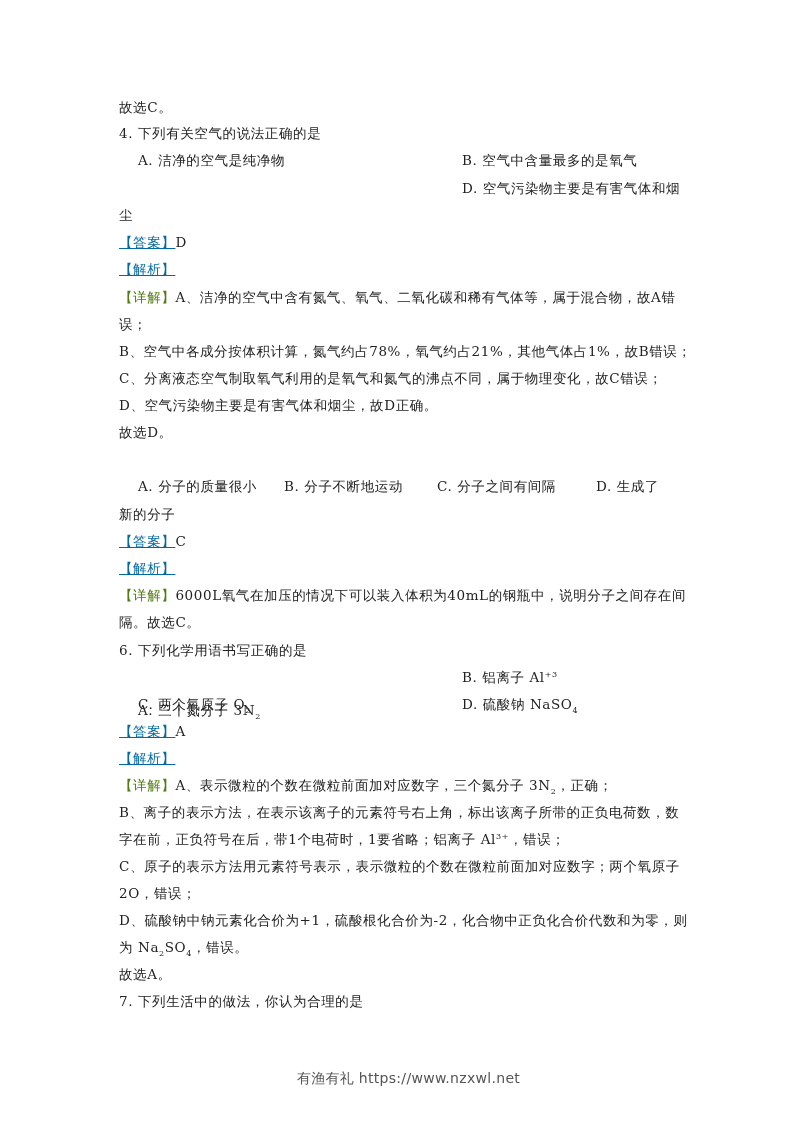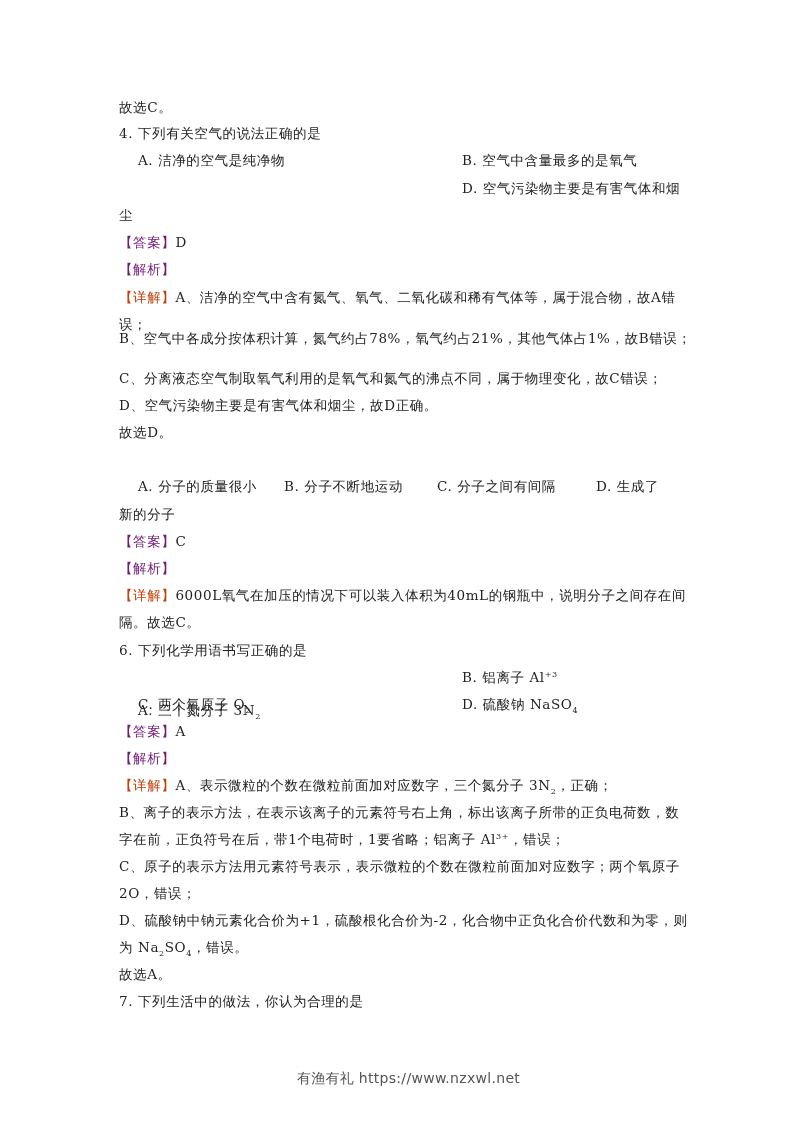--- a/index.html
+++ b/index.html
@@ -33,24 +33,25 @@
   }
   .opt {
     position: absolute;
     font-size: 13.5px;
     line-height: 20px;
     white-space: nowrap;
     letter-spacing: 0.6px;
     margin-left: 19px;
   }
   .tag {
-    color: #701a75;
+    color: #0369a1;
+    text-decoration: underline;
   }
   .tag-dark {
-    color: #c2410c;
+    color: #4d7c0f;
   }
   sub, sup {
     font-size: 8px;
     line-height: 0;
   }
   .footer {
     position: absolute;
     left: 0;
     width: 793px;
     top: 1070px;
@@ -78,21 +79,21 @@
   <div class="line" style="top:232px">
     <span class="tag">【答案】</span><span>D</span>
   </div>
   <div class="line" style="top:259px">
     <span class="tag">【解析】</span>
   </div>
   <div class="line" style="top:287px">
     <span class="tag-dark">【详解】</span><span>A、洁净的空气中含有氮气、氧气、二氧化碳和稀有气体等，属于混合物，故A错</span>
   </div>
   <div class="line" style="top:314px">误；</div>
-  <div class="line" style="top:328px">B、空气中各成分按体积计算，氮气约占78%，氧气约占21%，其他气体占1%，故B错误；</div>
+  <div class="line" style="top:341px">B、空气中各成分按体积计算，氮气约占78%，氧气约占21%，其他气体占1%，故B错误；</div>
   <div class="line" style="top:395px">D、空气污染物主要是有害气体和烟尘，故D正确。</div>
   <div class="line" style="top:368px">C、分离液态空气制取氧气利用的是氧气和氮气的沸点不同，属于物理变化，故C错误；</div>
   <div class="line" style="top:422px">故选D。</div>
 
   <div class="opt" style="left:119px;top:476px">A. 分子的质量很小</div>
   <div class="opt" style="left:265px;top:476px">B. 分子不断地运动</div>
   <div class="opt" style="left:418px;top:476px">C. 分子之间有间隔</div>
   <div class="opt" style="left:577px;top:476px">D. 生成了</div>
   <div class="line" style="top:504px">新的分子</div>
 

